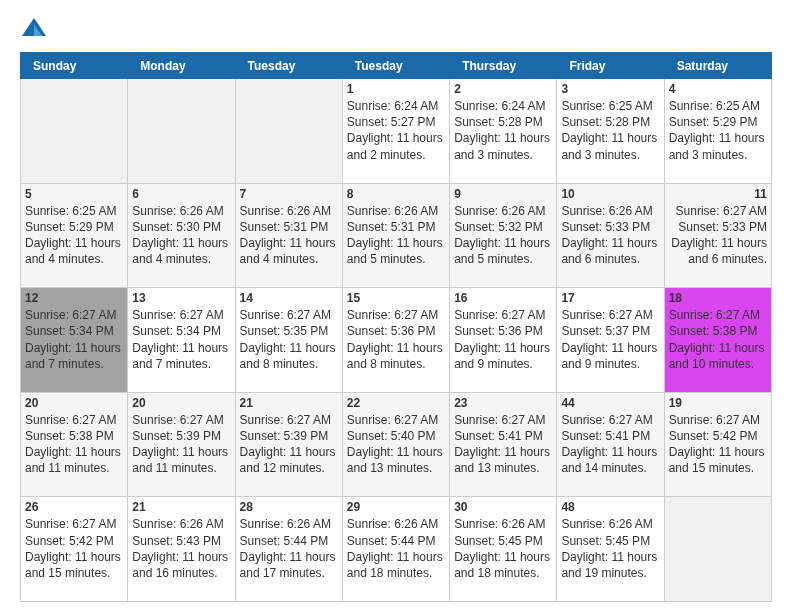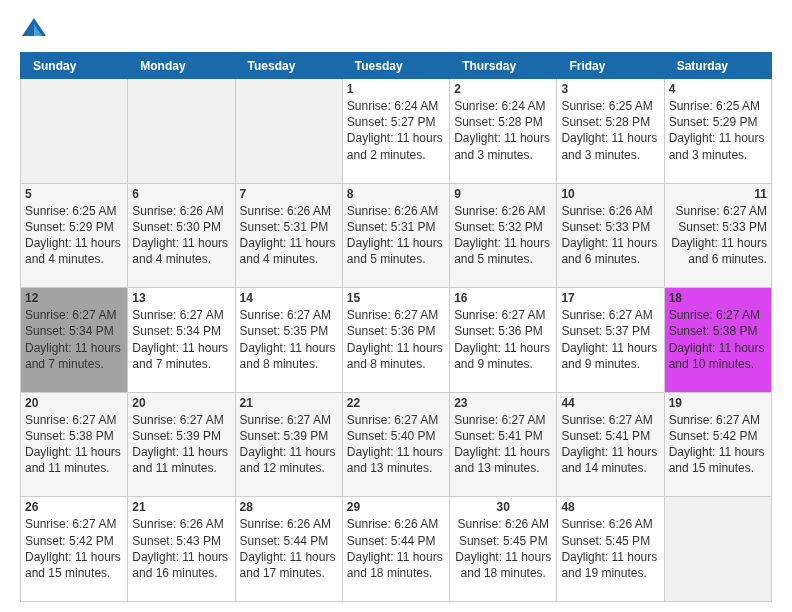--- a/index.html
+++ b/index.html
@@ -361,21 +361,21 @@
 Daylight: 11 hours
 and 17 minutes.</div>
           </td>
           <td style="background: rgb(255, 255, 255);">
             <span class="day-num">29</span>
             <div class="day-info" style="white-space: pre-line;">Sunrise: 6:26 AM
 Sunset: 5:44 PM
 Daylight: 11 hours
 and 18 minutes.</div>
           </td>
-          <td style="background: rgb(255, 255, 255); text-align: center;">
+          <td style="background: rgb(255, 255, 255);">
             <span class="day-num">30</span>
             <div class="day-info" style="white-space: pre-line;">Sunrise: 6:26 AM
 Sunset: 5:45 PM
 Daylight: 11 hours
 and 18 minutes.</div>
           </td>
           <td style="background: rgb(255, 255, 255);">
             <span class="day-num">48</span>
             <div class="day-info" style="white-space: pre-line;">Sunrise: 6:26 AM
 Sunset: 5:45 PM

